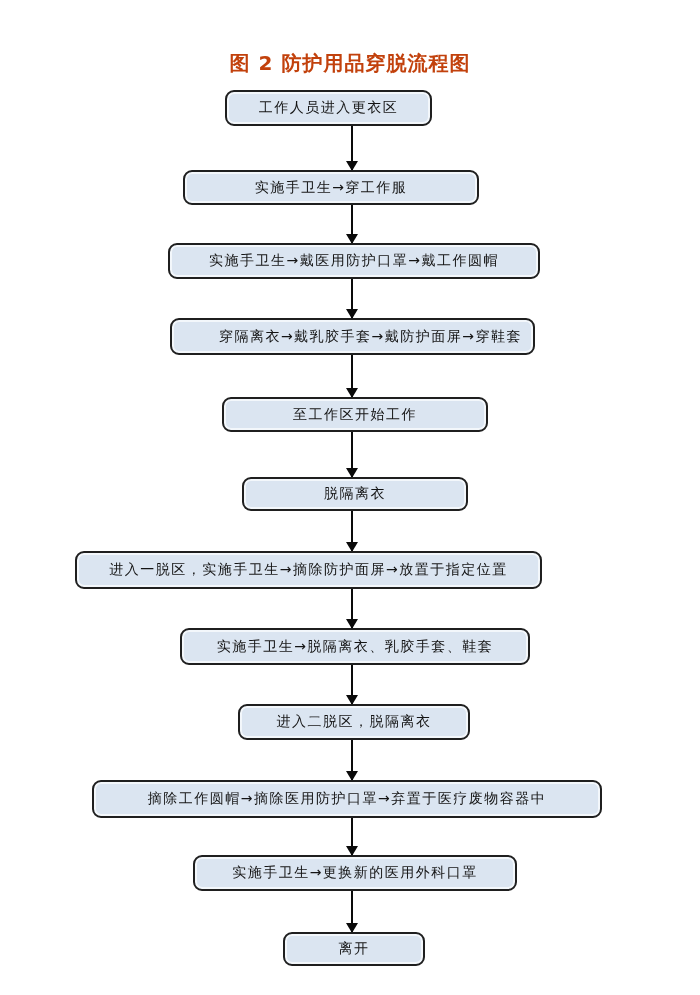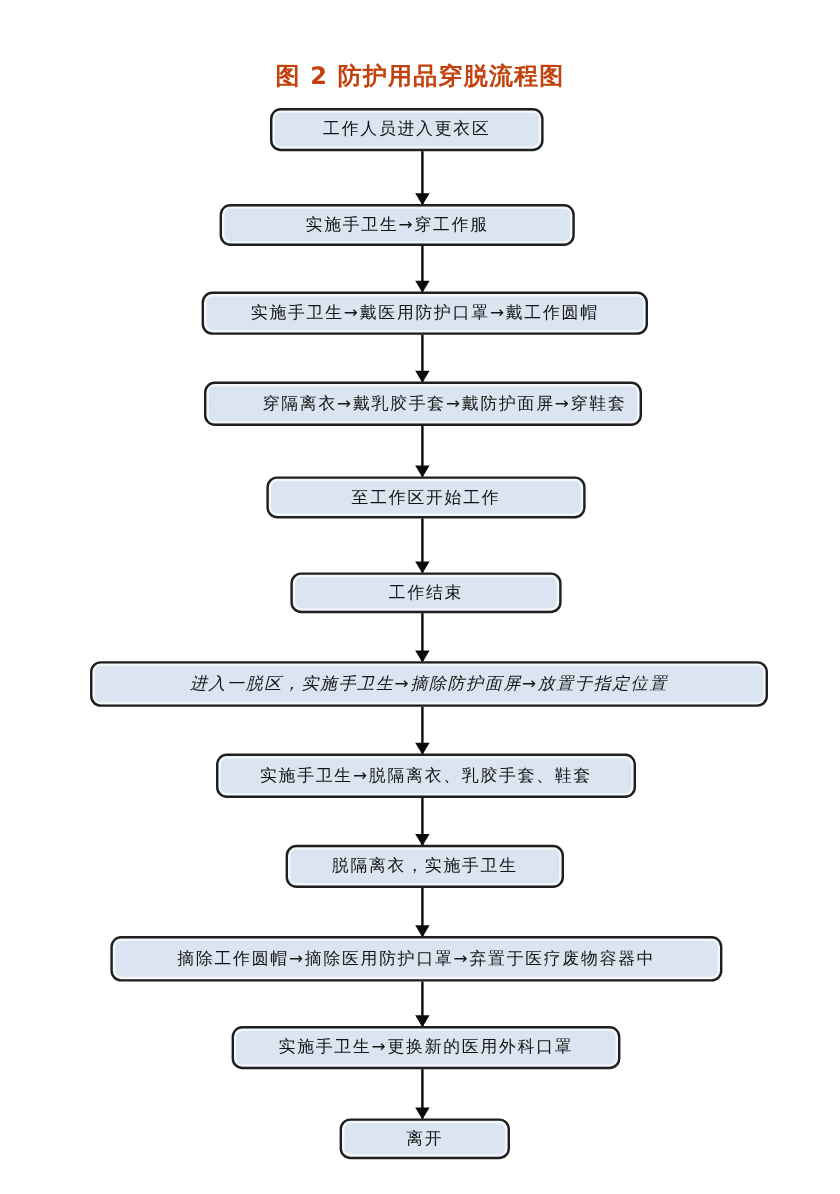--- a/index.html
+++ b/index.html
@@ -59,53 +59,53 @@
     border-top: 10px solid #0a0a0a;
   }
 </style>
 </head>
 <body>
 
 <div class="page">
 
   <div class="figure-title">图 2 防护用品穿脱流程图</div>
 
-  <div class="flow-box" style="left:225px; top:90px;  width:228px; height:36px;">工作人员进入更衣区</div>
+  <div class="flow-box" style="left:225px; top:90px;  width:207px; height:36px;">工作人员进入更衣区</div>
 
   <div class="flow-arrow" style="left:351px; top:126px; height:44px;"></div>
 
   <div class="flow-box" style="left:183px; top:170px; width:296px; height:35px;">实施手卫生→穿工作服</div>
 
   <div class="flow-arrow" style="left:351px; top:205px; height:38px;"></div>
 
   <div class="flow-box" style="left:168px; top:243px; width:372px; height:36px;">实施手卫生→戴医用防护口罩→戴工作圆帽</div>
 
   <div class="flow-arrow" style="left:351px; top:279px; height:39px;"></div>
 
   <div class="flow-box" style="left:170px; top:318px; width:365px; height:37px;padding-left:36px;">穿隔离衣→戴乳胶手套→戴防护面屏→穿鞋套</div>
 
   <div class="flow-arrow" style="left:351px; top:355px; height:42px;"></div>
 
   <div class="flow-box" style="left:222px; top:397px; width:266px; height:35px;">至工作区开始工作</div>
 
   <div class="flow-arrow" style="left:351px; top:432px; height:45px;"></div>
 
-  <div class="flow-box" style="left:242px; top:477px; width:226px; height:34px;">工作结束</div>
+  <div class="flow-box" style="left:242px; top:477px; width:226px; height:34px;">脱隔离衣</div>
 
   <div class="flow-arrow" style="left:351px; top:511px; height:40px;"></div>
 
-  <div class="flow-box" style="left:75px;  top:551px; width:565px; height:38px;font-style:italic;">进入一脱区，实施手卫生→摘除防护面屏→放置于指定位置</div>
+  <div class="flow-box" style="left:75px;  top:551px; width:467px; height:38px;">进入一脱区，实施手卫生→摘除防护面屏→放置于指定位置</div>
 
   <div class="flow-arrow" style="left:351px; top:589px; height:39px;"></div>
 
   <div class="flow-box" style="left:180px; top:628px; width:350px; height:37px;">实施手卫生→脱隔离衣、乳胶手套、鞋套</div>
 
   <div class="flow-arrow" style="left:351px; top:665px; height:39px;"></div>
 
-  <div class="flow-box" style="left:238px; top:704px; width:232px; height:36px;">脱隔离衣，实施手卫生</div>
+  <div class="flow-box" style="left:238px; top:704px; width:232px; height:36px;">进入二脱区，脱隔离衣</div>
 
   <div class="flow-arrow" style="left:351px; top:740px; height:40px;"></div>
 
   <div class="flow-box" style="left:92px;  top:780px; width:510px; height:38px;">摘除工作圆帽→摘除医用防护口罩→弃置于医疗废物容器中</div>
 
   <div class="flow-arrow" style="left:351px; top:818px; height:37px;"></div>
 
   <div class="flow-box" style="left:193px; top:855px; width:324px; height:36px;">实施手卫生→更换新的医用外科口罩</div>
 
   <div class="flow-arrow" style="left:351px; top:891px; height:41px;"></div>

